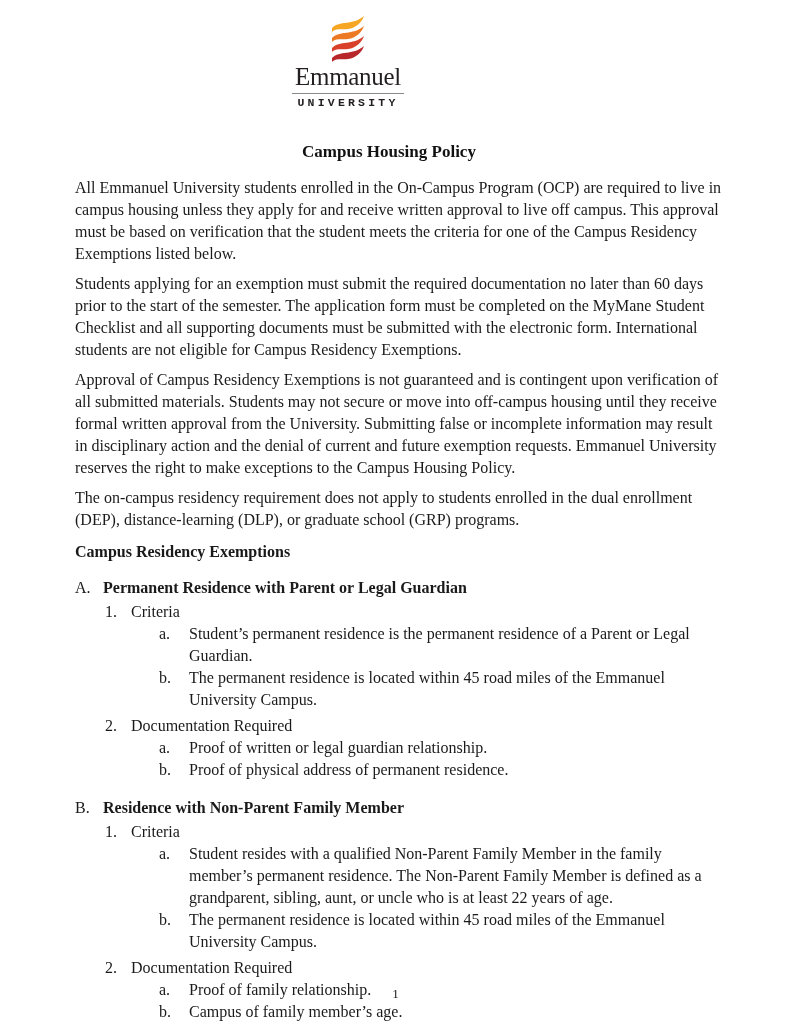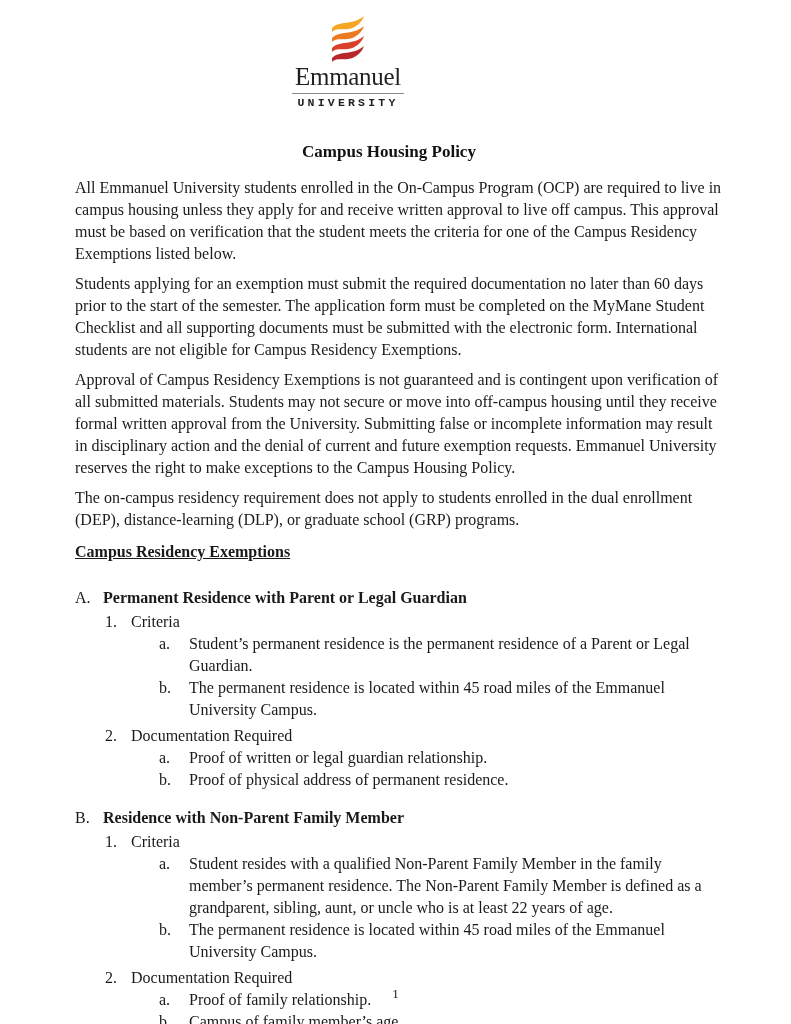--- a/index.html
+++ b/index.html
@@ -26,21 +26,21 @@
   }
   .title {
     position: absolute; top: 142px; left: 0; width: 778px; text-align: center;
     font-weight: bold; font-size: 17px; color: #111;
   }
   .content {
     position: absolute; top: 177px; left: 75px; width: 650px;
     font-size: 16px; line-height: 22px;
   }
   .para { margin: 0 0 8px 0; }
-  .section-heading { font-weight: bold; margin: 10px 0 24px 0; text-decoration: underline; }
+  .section-heading { font-weight: bold; margin: 10px 0 14px 0; }
   .ex { margin-bottom: 10px; }
   .ex-head { display: flex; font-weight: bold; margin-bottom: 2px; }
   .ex-letter { width: 28px; font-weight: normal; }
   .lvl1 { margin-left: 30px; margin-bottom: 4px; }
   .lvl1-head { display: flex; }
   .num { width: 26px; }
   .lvl2 { margin-left: 54px; }
   .lvl2-item { display: flex; }
   .sub { width: 30px; flex-shrink: 0; }
   .gap { height: 6px; }

